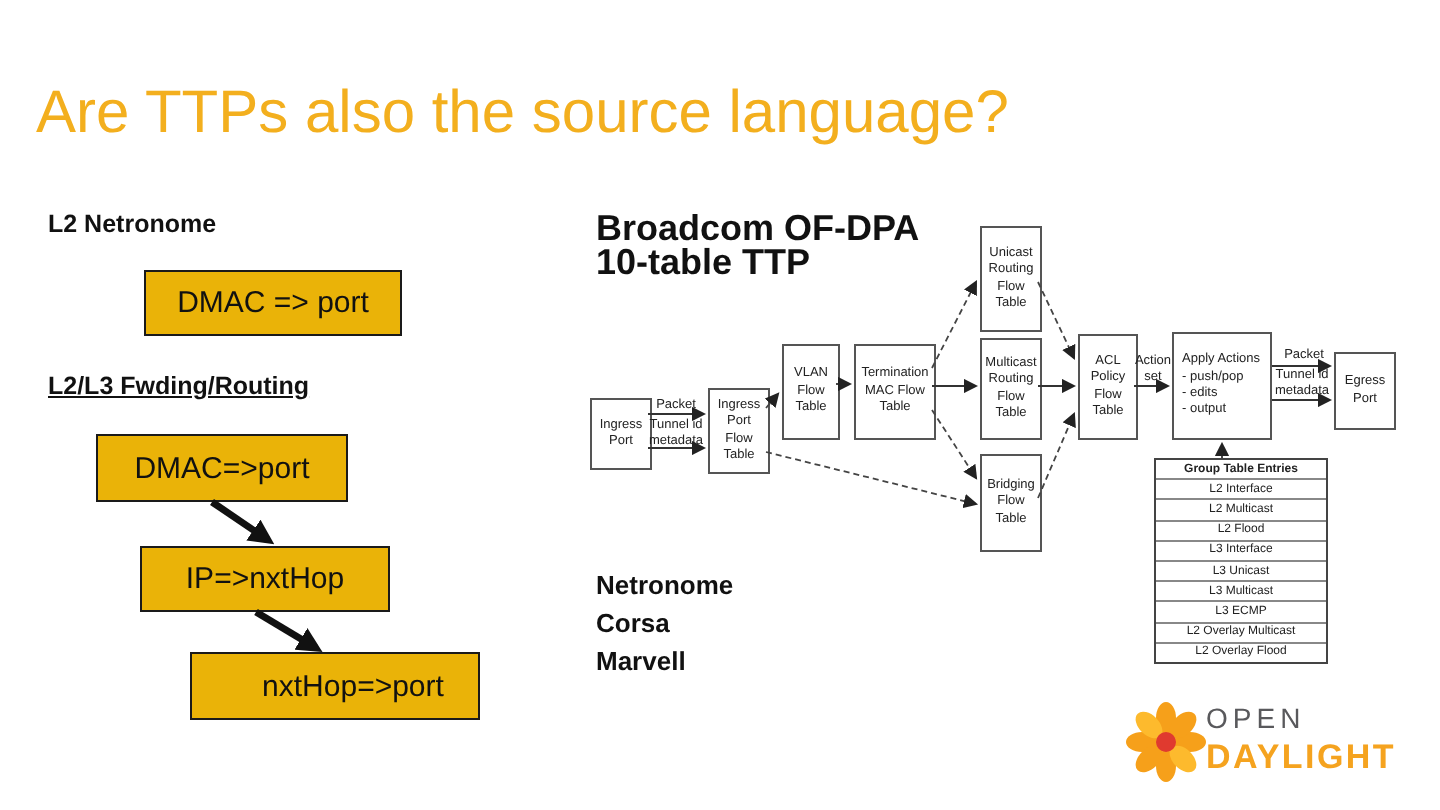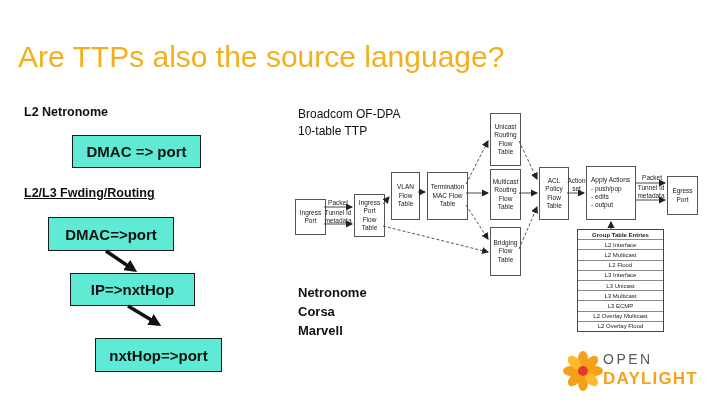--- a/index.html
+++ b/index.html
@@ -14,31 +14,31 @@
   #title{
     left:18px;top:40px;width:680px;
     font-size:30px;font-weight:400;color:#F3AF1E;letter-spacing:0px;
   }
 
   
   .lhead{font-size:12.5px;font-weight:bold;color:#111;}
   #head-l2{left:24px;top:105px;}
   #head-l2l3{left:24px;top:186px;text-decoration:underline;}
   .lbox{
-    border:1.5px solid #1a1a1a;background:#5eead4;color:#111;
-    font-size:15px;font-weight:bold;
+    border:1.5px solid #1a1a1a;background:#eab308;color:#111;
+    font-size:15px;font-weight:normal;
     display:flex;align-items:center;justify-content:center;
   }
   #lbox1{left:72px;top:135px;width:127px;height:31px;}
   #lbox2{left:48px;top:217px;width:124px;height:32px;}
   #lbox3{left:70px;top:273px;width:123px;height:31px;}
-  #lbox4{left:95px;top:338px;width:125px;height:32px;}
-
-  
-  #bcm-head{left:298px;top:106px;font-size:12px;font-weight:normal;color:#111;line-height:17px;}
+  #lbox4{left:95px;top:326px;width:125px;height:32px;padding-left:18px;}
+
+  
+  #bcm-head{left:298px;top:106px;font-size:18px;font-weight:bold;color:#111;line-height:17px;}
   #vendors{left:298px;top:283px;font-size:13px;font-weight:bold;color:#111;line-height:19px;}
 
   
   .node{
     border:1px solid #555;background:#fff;color:#222;
     font-size:6.5px;line-height:1.3;text-align:center;
     display:flex;align-items:center;justify-content:center;
   }
   #n-ingress{left:295px;top:199px;width:29px;height:34px;}
   #n-ipft{left:354px;top:194px;width:29px;height:41px;}

